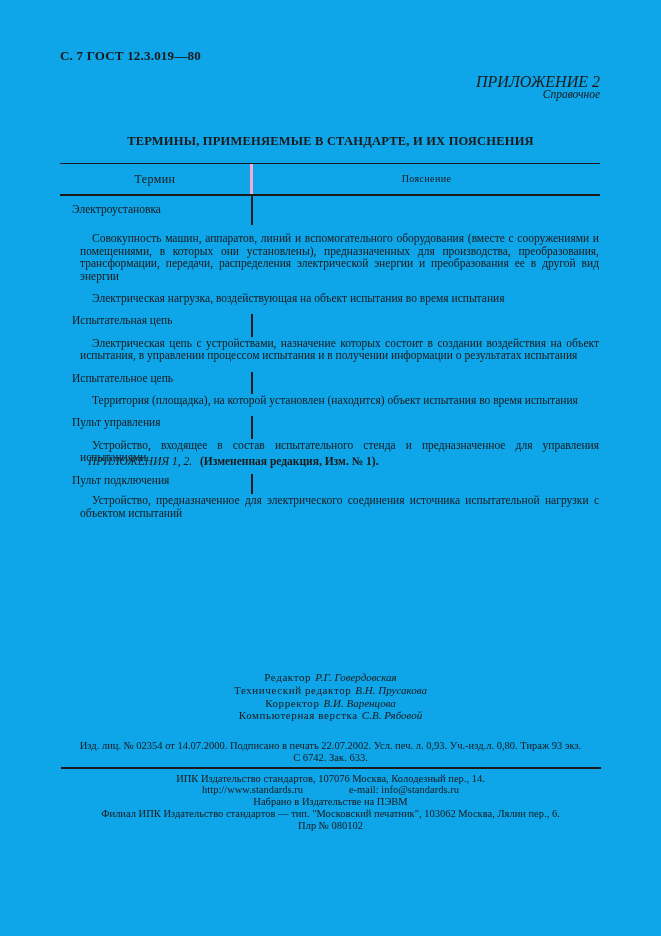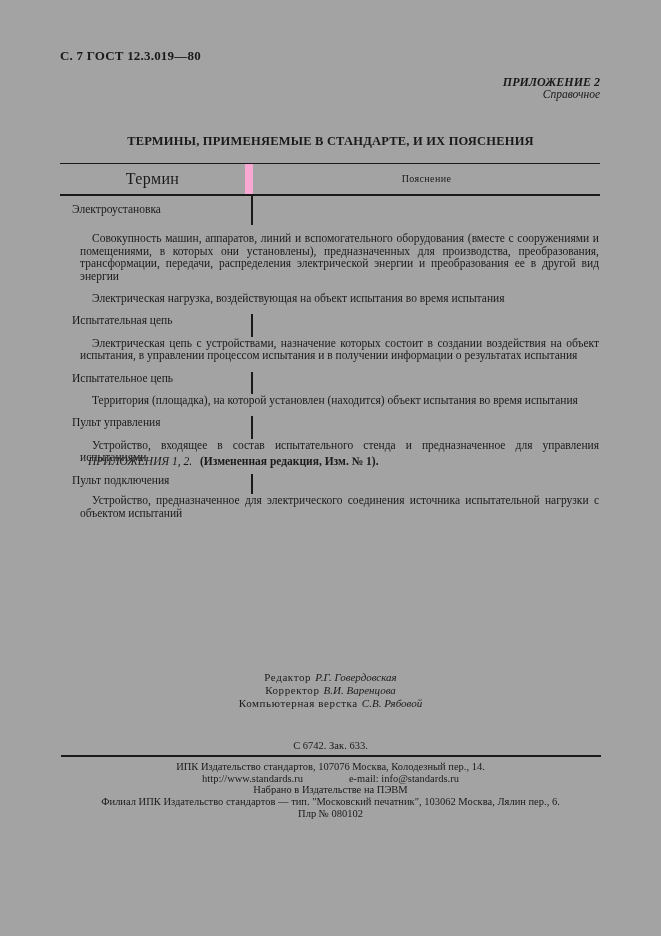--- a/index.html
+++ b/index.html
@@ -2,43 +2,43 @@
 <html lang="ru"><head>
 <meta charset="utf-8">
 <style>
   * { margin: 0; padding: 0; box-sizing: border-box; }
   html, body { background: #e8e8e8; }
   .page {
     position: relative;
     width: 661px;
     height: 936px;
     margin: 0 auto;
-    background: #a3a3a3;
+    background: #0ea5e9;
     color: #1a1a1a;
     font-family: "Liberation Serif", "DejaVu Serif", serif;
     overflow: hidden;
   }
   .doc-header-left {
     position: absolute;
     left: 60px;
     top: 48px;
     font-size: 13px;
     font-weight: bold;
     letter-spacing: 0.2px;
   }
   .annex-block {
     position: absolute;
     right: 61px;
     top: 76px;
     text-align: right;
     line-height: 12px;
   }
   .annex-label {
-    font-size: 12px;
-    font-weight: bold;
+    font-size: 16px;
+    font-weight: normal;
     font-style: italic;
     display: block;
   }
   .annex-type {
     font-size: 11.5px;
     font-style: italic;
     display: block;
   }
   .doc-title {
     position: absolute;
@@ -60,25 +60,25 @@
   }
   .thead {
     display: flex;
     align-items: stretch;
     border-top: 1.5px solid #1a1a1a;
     border-bottom: 2px solid #1a1a1a;
     height: 33px;
   }
   .th-term {
     width: 193px;
-    border-right: 8px solid #f9a8d4;
+    border-right: 3px solid #f9a8d4;
     display: flex;
     align-items: center;
     justify-content: center;
-    font-size: 16px;
+    font-size: 12px;
     letter-spacing: 0.4px;
   }
   .th-expl {
     flex: 1;
     display: flex;
     align-items: center;
     justify-content: center;
     font-size: 10px;
     letter-spacing: 0.4px;
   }
@@ -190,28 +190,32 @@
       <span class="amend-lead">ПРИЛОЖЕНИЯ 1, 2.</span>
       <span class="amend-note">(Измененная редакция, Изм. № 1).</span>
     </p>
   </div>
 
   <div class="credits">
     <div>
       <span class="credit-role">Редактор</span><span class="credit-name">Р.Г. Говердовская</span>
     </div>
     <div>
+      <span class="credit-role">Технический редактор</span><span class="credit-name">В.Н. Прусакова</span>
+    </div>
+    <div>
       <span class="credit-role">Корректор</span><span class="credit-name">В.И. Варенцова</span>
     </div>
     <div>
       <span class="credit-role">Компьютерная верстка</span><span class="credit-name">С.В. Рябовой</span>
     </div>
   </div>
 
   <div class="imprint">
+    <div class="imprint-top">Изд. лиц. № 02354 от 14.07.2000. Подписано в печать 22.07.2002. Усл. печ. л. 0,93. Уч.-изд.л. 0,80. Тираж 93 экз.</div>
     <div>С 6742. Зак. 633.</div>
     <hr class="imprint-rule">
     <div>ИПК Издательство стандартов, 107076 Москва, Колодезный пер., 14.</div>
     <div class="imprint-contact">
       <span>http://www.standards.ru</span><span class="gap"></span><span>e-mail: info@standards.ru</span>
     </div>
     <div>Набрано в Издательстве на ПЭВМ</div>
     <div>Филиал ИПК Издательство стандартов — тип. "Московский печатник", 103062 Москва, Лялин пер., 6.</div>
     <div>Плр № 080102</div>
   </div>

